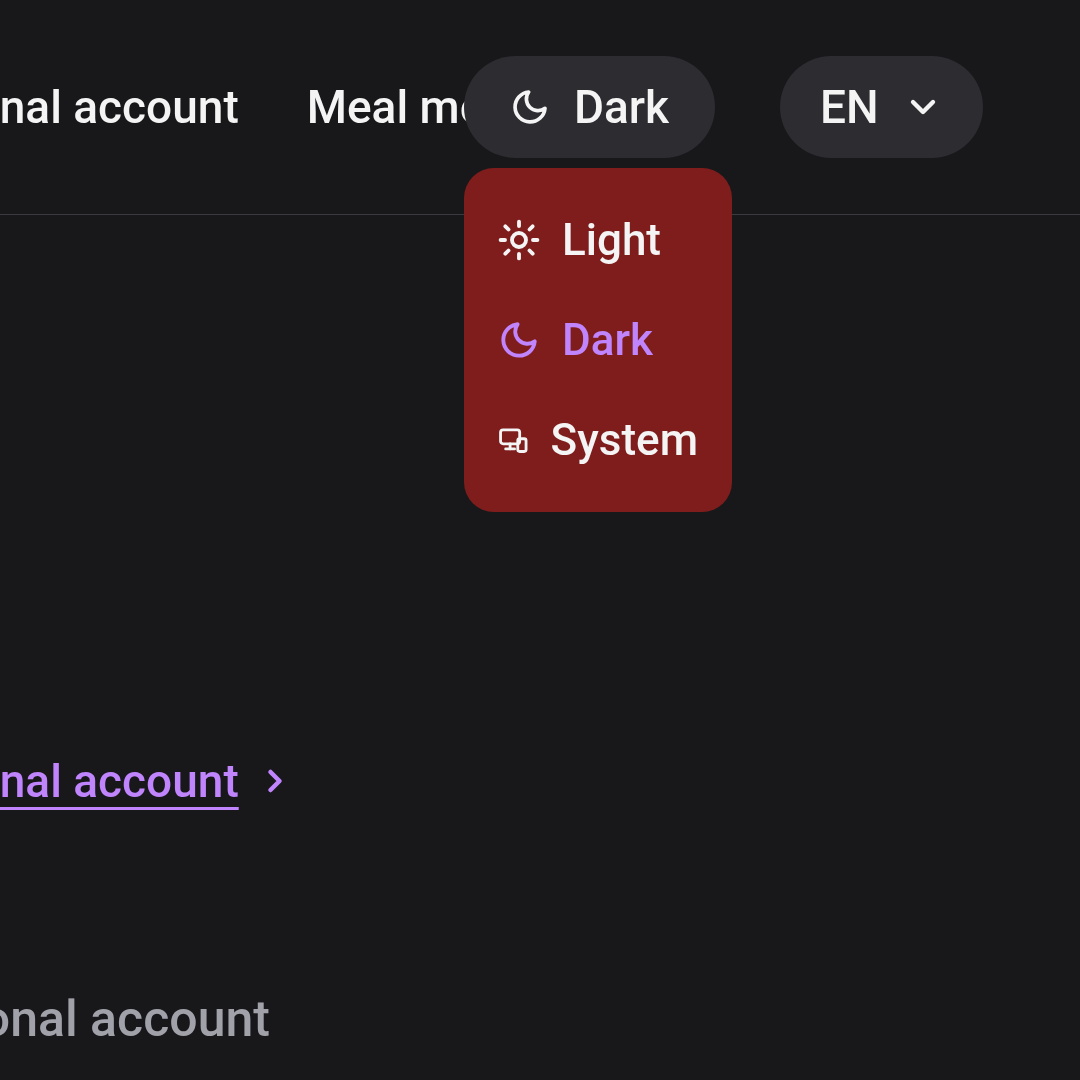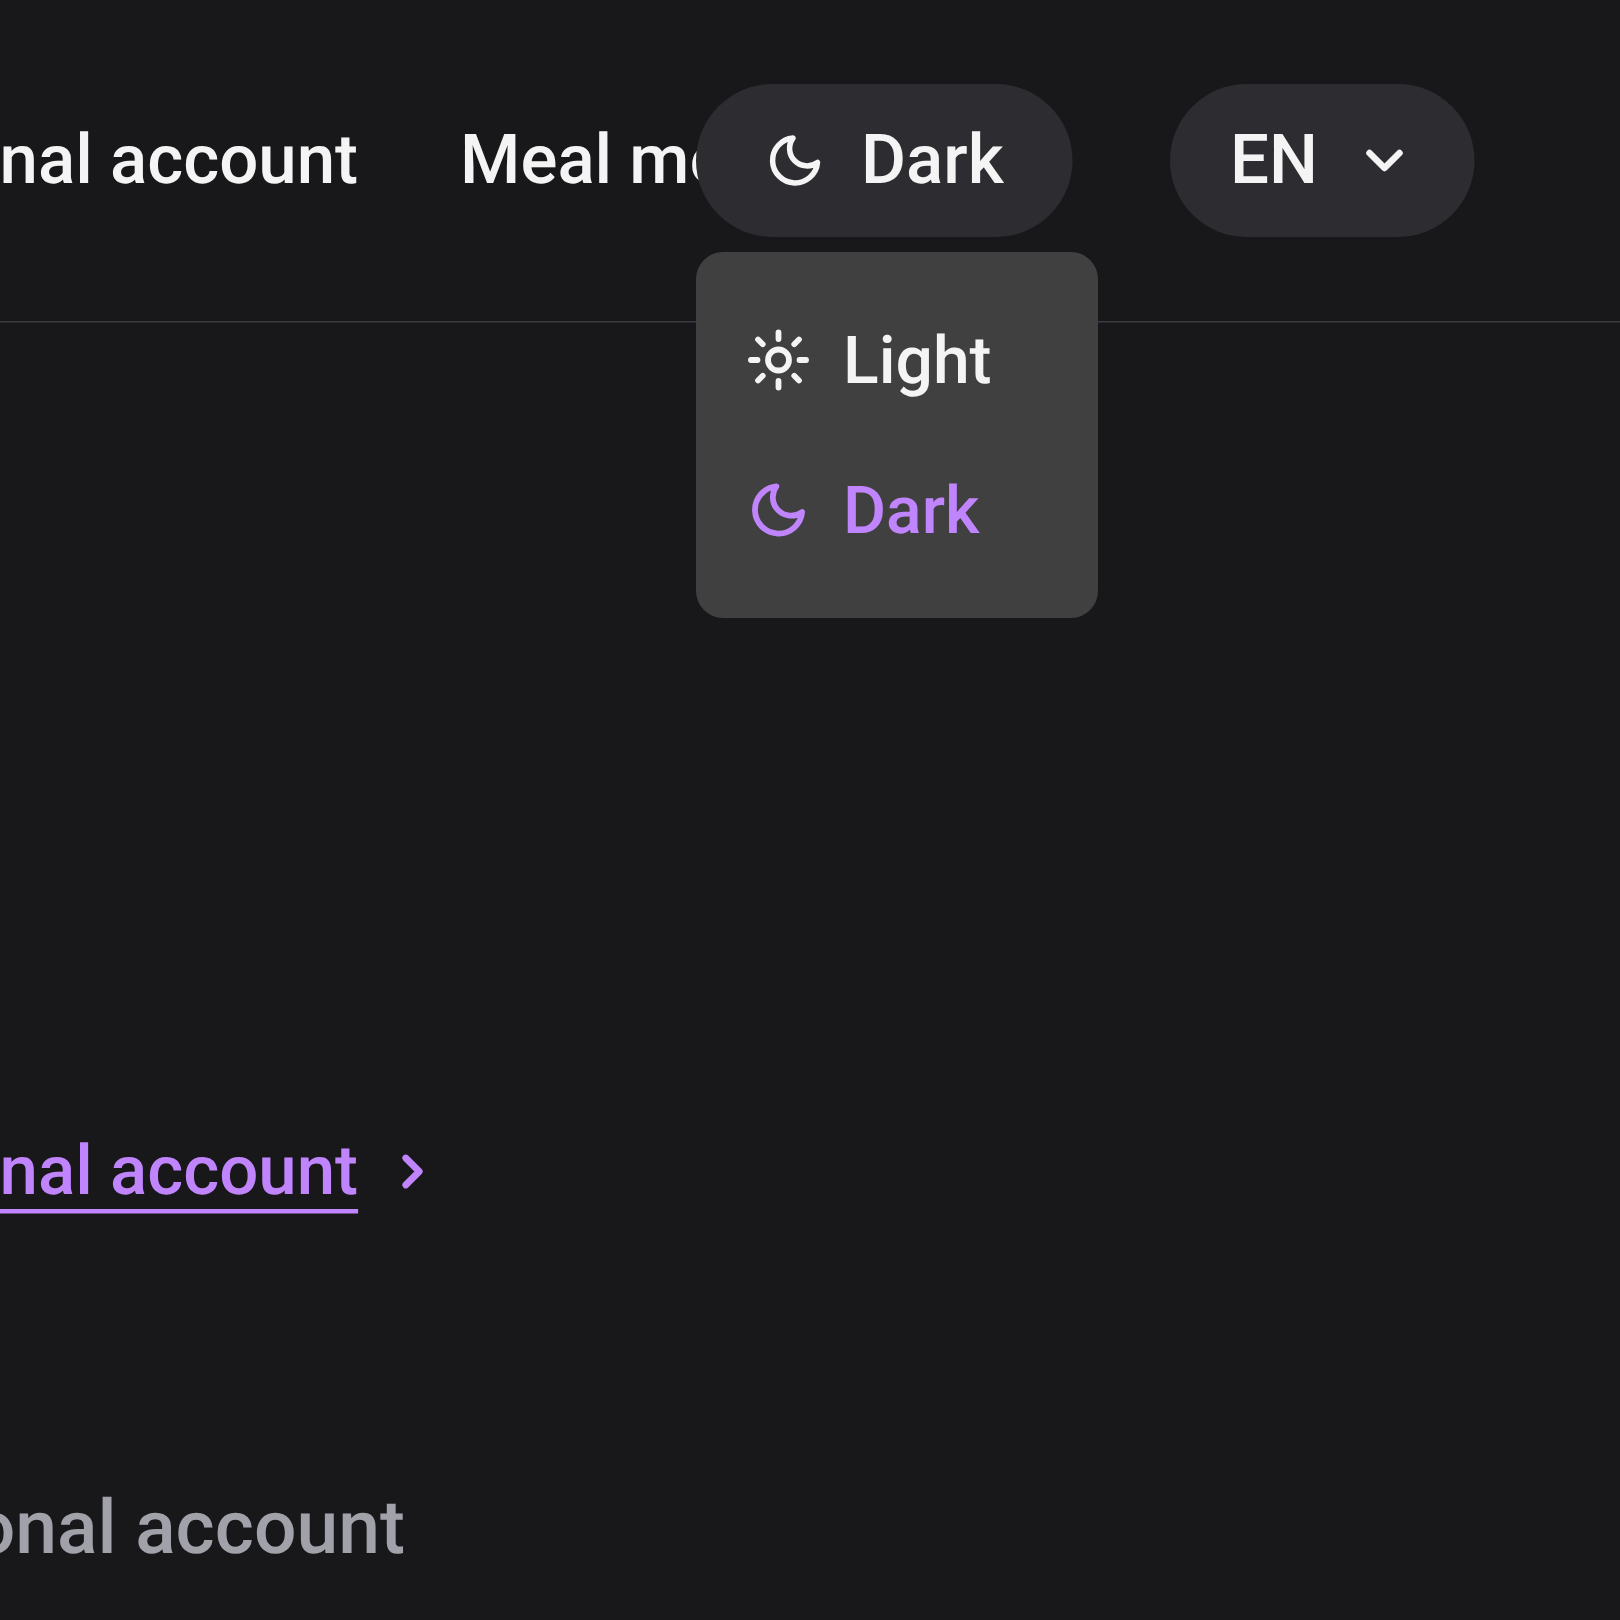--- a/index.html
+++ b/index.html
@@ -66,22 +66,22 @@
     height: 40px;
     display: inline-flex;
     align-items: center;
     justify-content: center;
   }
   .icon svg { width: 100%; height: 100%; }
   .dropdown {
     position: absolute;
     left: 464px;
     top: 168px;
-    background: #404040;
-    border-radius: 18px;
+    background: #7f1d1d;
+    border-radius: 30px;
     padding: 22px 0;
     width: 268px;
     z-index: 10;
   }
   .dropdown-item {
     display: flex;
     align-items: center;
     gap: 22px;
     padding: 24px 34px;
     font-size: 44px;
@@ -169,20 +169,31 @@
     <span>Light</span>
   </div>
   <div class="dropdown-item active">
     <span class="icon">
       <svg viewBox="0 0 24 24" fill="none" stroke="#c084fc" stroke-width="2.2" stroke-linecap="round" stroke-linejoin="round">
           <path d="M21 12.79A9 9 0 1 1 11.21 3 7 7 0 0 0 21 12.79z"></path>
         </svg>
     </span>
     <span>Dark</span>
   </div>
+  <div class="dropdown-item">
+    <span class="icon">
+      <svg viewBox="0 0 24 24" fill="none" stroke="#f4f4f5" stroke-width="2.2" stroke-linecap="round" stroke-linejoin="round">
+        <rect x="2" y="4" width="15" height="11" rx="2"></rect>
+        <line x1="6" y1="19" x2="13" y2="19"></line>
+        <line x1="9.5" y1="15" x2="9.5" y2="19"></line>
+        <rect x="15.5" y="11" width="6.5" height="10" rx="1.5"></rect>
+      </svg>
+    </span>
+    <span>System</span>
+  </div>
 </div>
 
 <div class="breadcrumb">
   <a class="breadcrumb-link">Personal account</a>
   <span class="icon">
     <svg viewBox="0 0 24 24" fill="none" stroke="#c084fc" stroke-width="3" stroke-linecap="round" stroke-linejoin="round">
         <polyline points="9 18 15 12 9 6"></polyline>
       </svg>
   </span>
 </div>

